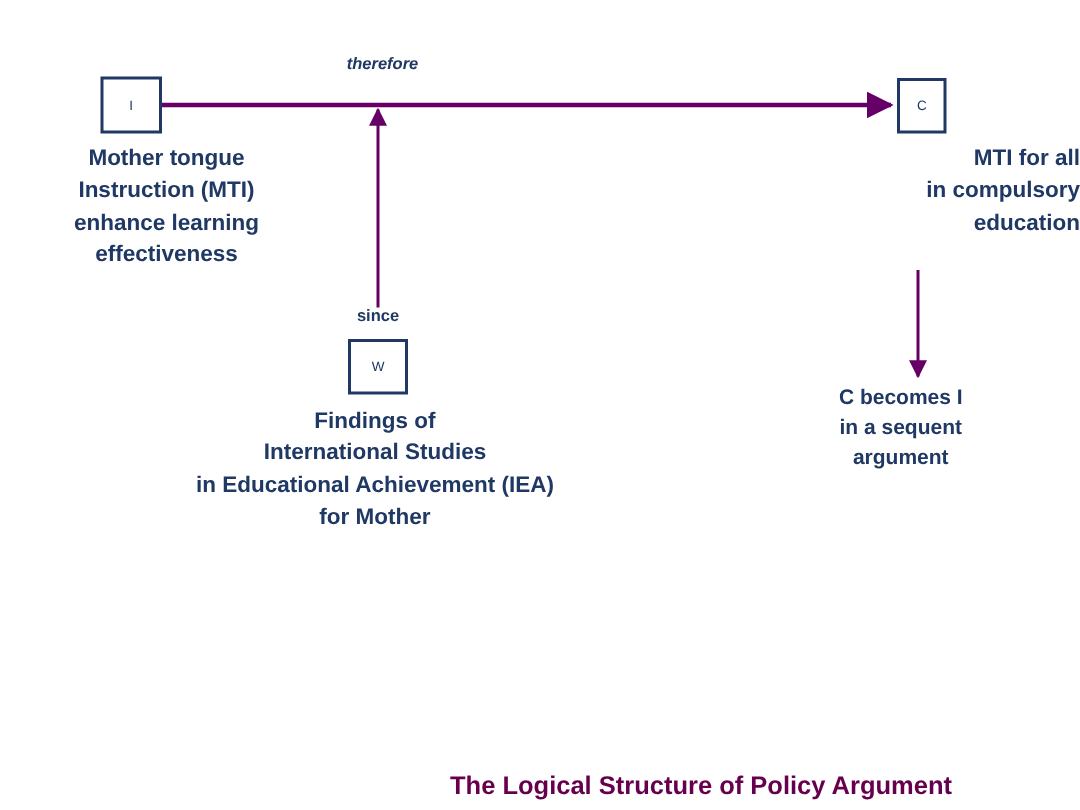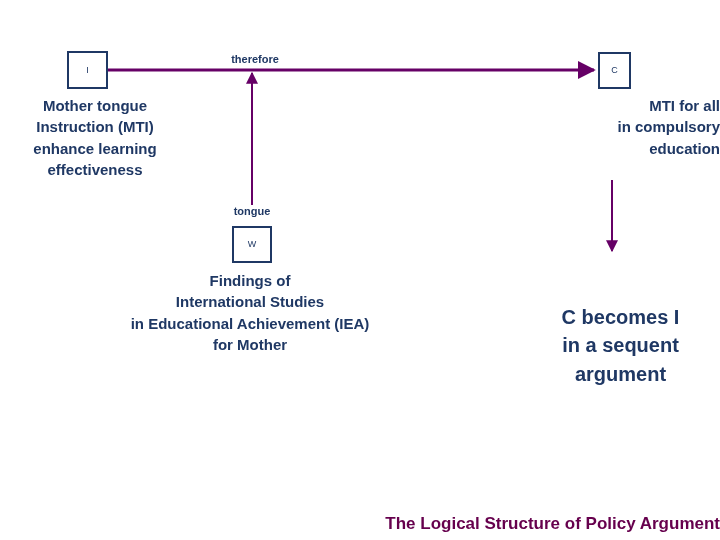--- a/index.html
+++ b/index.html
@@ -44,56 +44,56 @@
   #box-w      { left: 232px; top: 226px; width: 40px; height: 37px; }
 
   .edge-label {
     position: absolute;
     font-size: 11px;
     font-weight: bold;
     color: #1f3864;
     white-space: nowrap;
     text-align: center;
   }
-  #label-therefore { left: 200px; top: 53px;  width: 110px; }
+  #label-therefore { left: 200px; top: 37px;  width: 110px; font-style: italic; }
   #label-since     { left: 212px; top: 205px; width: 80px; }
 
   .text-block {
     position: absolute;
     font-weight: bold;
     color: #1f3864;
     text-align: center;
     line-height: 1.42;
     white-space: pre-line;
   }
   #text-claim-left {
     left: 0px; top: 95px; width: 190px;
     font-size: 15px;
+    padding-left: 16px;
   }
   #text-claim-right {
     left: 530px; top: 95px; width: 190px;
     font-size: 15px;
     text-align: right;
   }
   #text-warrant {
     left: 80px; top: 270px; width: 340px;
     font-size: 15px;
   }
   #text-sequent {
-    left: 528px; top: 255px; width: 185px;
-    font-size: 20px;
-    margin-top: 48px;
+    left: 508px; top: 255px; width: 185px;
+    font-size: 14px;
   }
 
   #title {
     position: absolute;
     left: 300px;
     top: 514px;
     width: 420px;
-    text-align: right;
+    text-align: left;
     font-size: 17px;
     font-weight: bold;
     color: #66004d;
     white-space: nowrap;
   }
 </style>
 </head>
 <body>
 
 <svg id="canvas" viewBox="0 0 720 540" xmlns="http://www.w3.org/2000/svg">
@@ -126,21 +126,21 @@
 <div class="node-box" id="box-c">
   <span>C</span>
 </div>
 
 <div class="node-box" id="box-w">
   <span>W</span>
 </div>
 
 <div class="edge-label" id="label-therefore">therefore</div>
 
-<div class="edge-label" id="label-since">tongue</div>
+<div class="edge-label" id="label-since">since</div>
 
 <div class="text-block" id="text-claim-left">Mother tongue
 Instruction (MTI)
 enhance learning
 effectiveness</div>
 
 <div class="text-block" id="text-claim-right">MTI for all
 in compulsory
 education</div>
 

